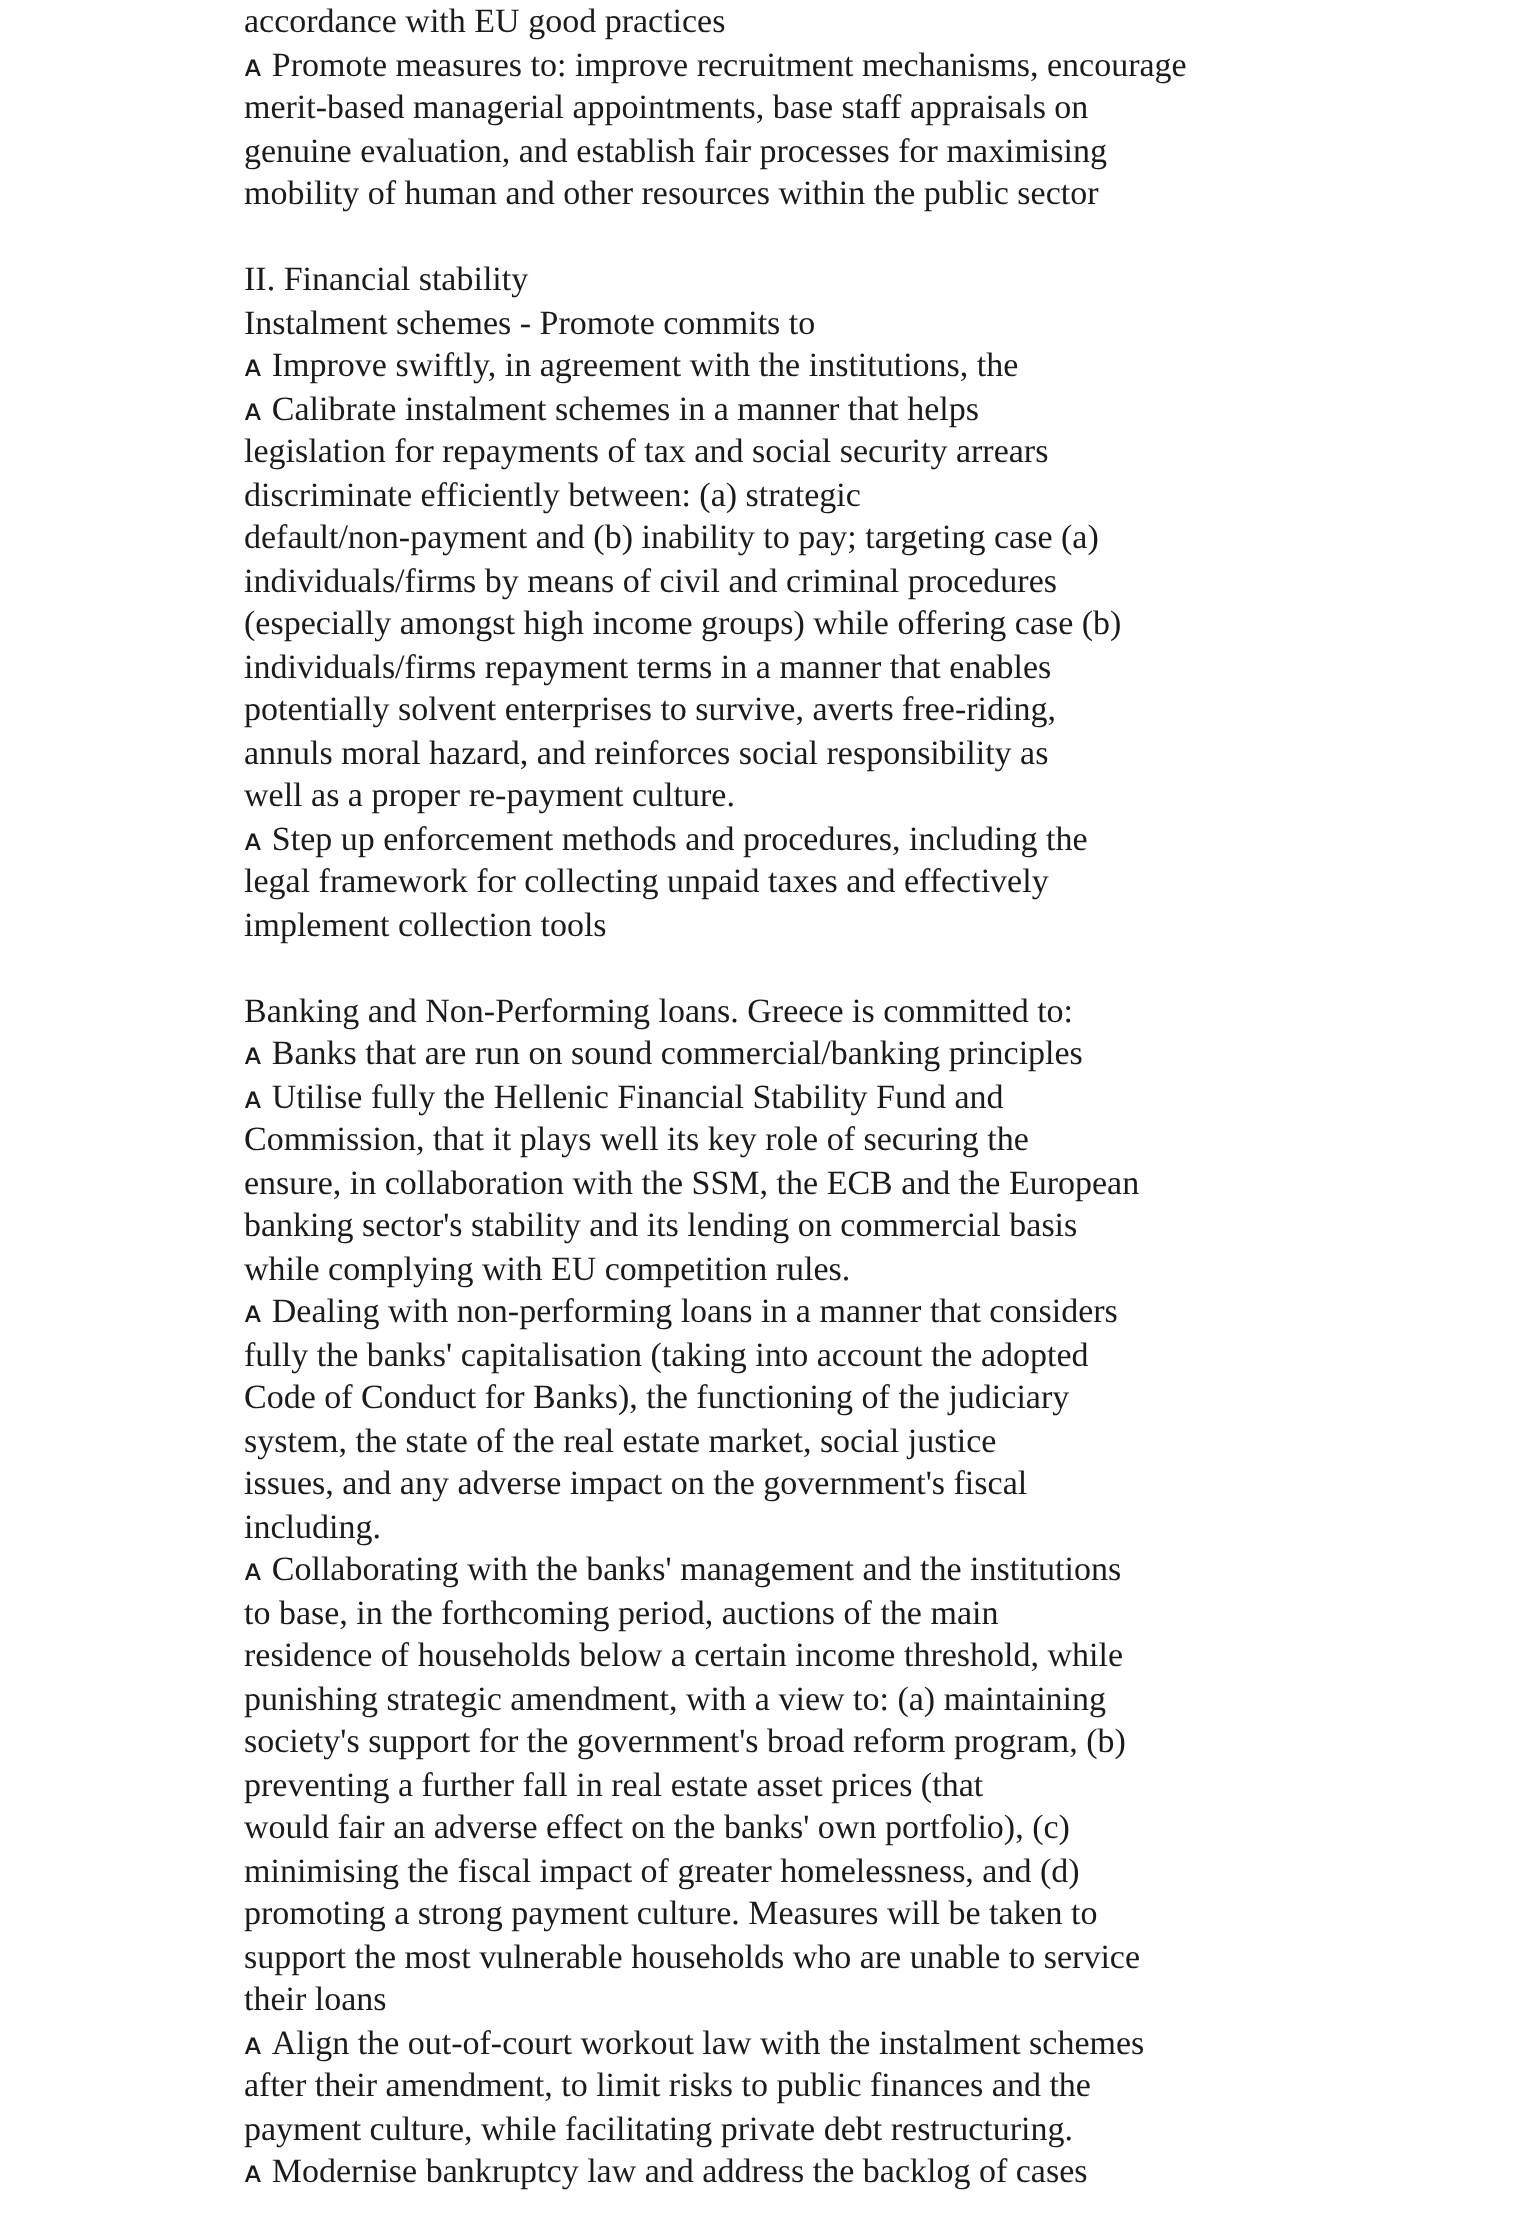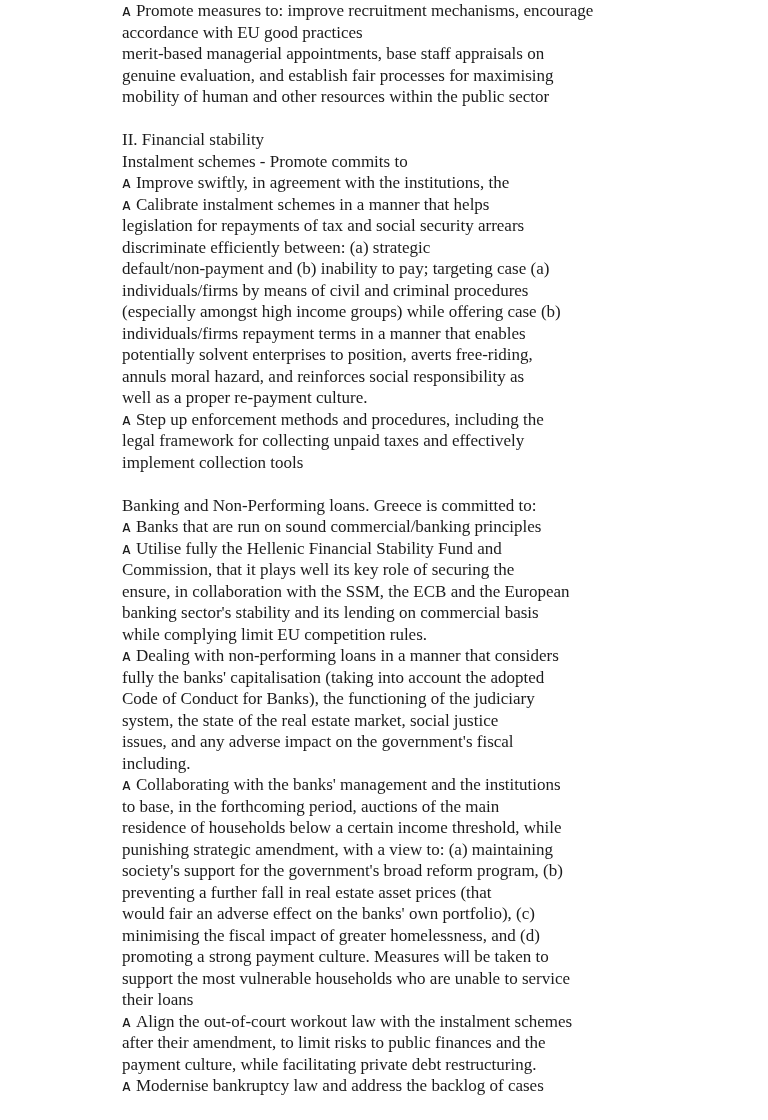--- a/index.html
+++ b/index.html
@@ -27,50 +27,50 @@
   .bullet {
     font-family: "DejaVu Sans", sans-serif;
     font-size: 15px;
     margin-right: 5px;
   }
 </style>
 </head>
 <body>
 
 <div class="doc">
+    <div class="line"><span>accordance with EU good practices</span></div>
     <div class="line"><span class="bullet">ᴀ</span><span>Promote measures to: improve recruitment mechanisms, encourage</span></div>
-    <div class="line"><span>accordance with EU good practices</span></div>
     <div class="line"><span>merit-based managerial appointments, base staff appraisals on</span></div>
     <div class="line"><span>genuine evaluation, and establish fair processes for maximising</span></div>
     <div class="line"><span>mobility of human and other resources within the public sector</span></div>
     <div class="line"><span></span></div>
     <div class="line"><span>II. Financial stability</span></div>
     <div class="line"><span>Instalment schemes - Promote commits to</span></div>
     <div class="line"><span class="bullet">ᴀ</span><span>Improve swiftly, in agreement with the institutions, the</span></div>
     <div class="line"><span class="bullet">ᴀ</span><span>Calibrate instalment schemes in a manner that helps</span></div>
     <div class="line"><span>legislation for repayments of tax and social security arrears</span></div>
     <div class="line"><span>discriminate efficiently between: (a) strategic</span></div>
     <div class="line"><span>default/non-payment and (b) inability to pay; targeting case (a)</span></div>
     <div class="line"><span>individuals/firms by means of civil and criminal procedures</span></div>
     <div class="line"><span>(especially amongst high income groups) while offering case (b)</span></div>
     <div class="line"><span>individuals/firms repayment terms in a manner that enables</span></div>
-    <div class="line"><span>potentially solvent enterprises to position, averts free-riding,</span></div>
+    <div class="line"><span>potentially solvent enterprises to survive, averts free-riding,</span></div>
     <div class="line"><span>annuls moral hazard, and reinforces social responsibility as</span></div>
     <div class="line"><span>well as a proper re-payment culture.</span></div>
     <div class="line"><span class="bullet">ᴀ</span><span>Step up enforcement methods and procedures, including the</span></div>
     <div class="line"><span>legal framework for collecting unpaid taxes and effectively</span></div>
     <div class="line"><span>implement collection tools</span></div>
     <div class="line"><span></span></div>
     <div class="line"><span>Banking and Non-Performing loans. Greece is committed to:</span></div>
     <div class="line"><span class="bullet">ᴀ</span><span>Banks that are run on sound commercial/banking principles</span></div>
     <div class="line"><span class="bullet">ᴀ</span><span>Utilise fully the Hellenic Financial Stability Fund and</span></div>
     <div class="line"><span>Commission, that it plays well its key role of securing the</span></div>
     <div class="line"><span>ensure, in collaboration with the SSM, the ECB and the European</span></div>
     <div class="line"><span>banking sector's stability and its lending on commercial basis</span></div>
-    <div class="line"><span>while complying limit EU competition rules.</span></div>
+    <div class="line"><span>while complying with EU competition rules.</span></div>
     <div class="line"><span class="bullet">ᴀ</span><span>Dealing with non-performing loans in a manner that considers</span></div>
     <div class="line"><span>fully the banks' capitalisation (taking into account the adopted</span></div>
     <div class="line"><span>Code of Conduct for Banks), the functioning of the judiciary</span></div>
     <div class="line"><span>system, the state of the real estate market, social justice</span></div>
     <div class="line"><span>issues, and any adverse impact on the government's fiscal</span></div>
     <div class="line"><span>including.</span></div>
     <div class="line"><span class="bullet">ᴀ</span><span>Collaborating with the banks' management and the institutions</span></div>
     <div class="line"><span>to base, in the forthcoming period, auctions of the main</span></div>
     <div class="line"><span>residence of households below a certain income threshold, while</span></div>
     <div class="line"><span>punishing strategic amendment, with a view to: (a) maintaining</span></div>

